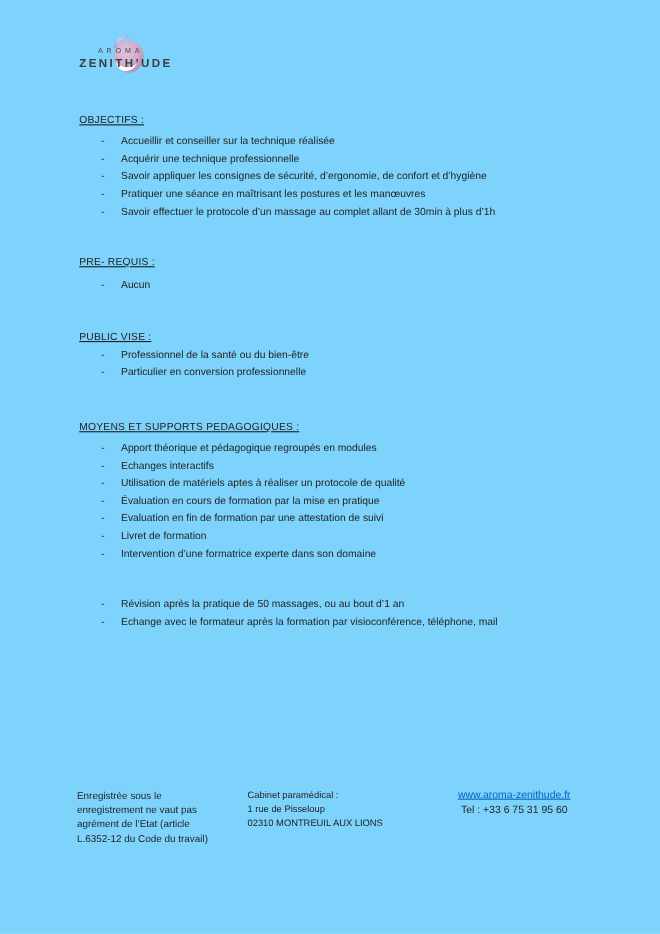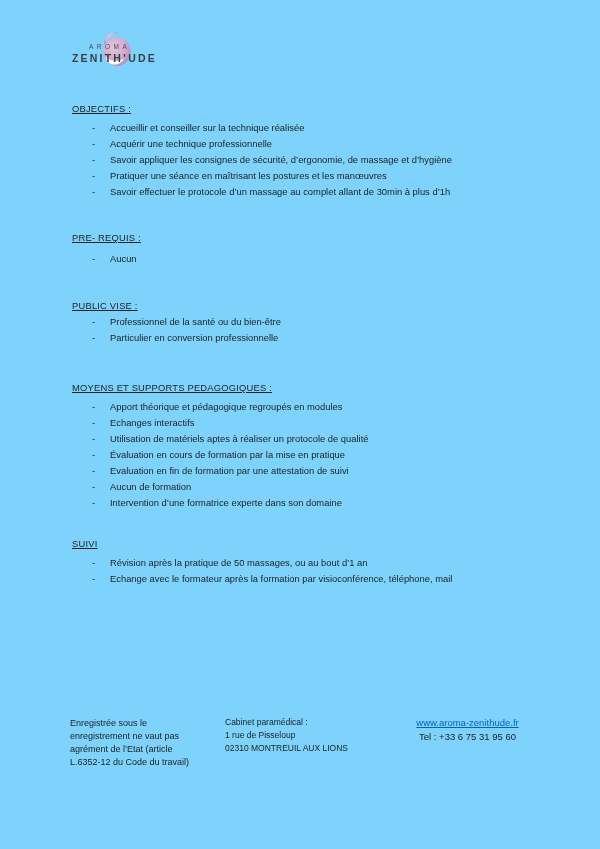--- a/index.html
+++ b/index.html
@@ -90,21 +90,21 @@
       <li>
           <span class="dash">-</span>
           <span>Accueillir et conseiller sur la technique réalisée</span>
         </li>
       <li>
           <span class="dash">-</span>
           <span>Acquérir une technique professionnelle</span>
         </li>
       <li>
           <span class="dash">-</span>
-          <span>Savoir appliquer les consignes de sécurité, d’ergonomie, de massage et d’hygiène</span>
+          <span>Savoir appliquer les consignes de sécurité, d’ergonomie, de confort et d’hygiène</span>
         </li>
       <li>
           <span class="dash">-</span>
           <span>Pratiquer une séance en maîtrisant les postures et les manœuvres</span>
         </li>
       <li>
           <span class="dash">-</span>
           <span>Savoir effectuer le protocole d’un massage au complet allant de 30min à plus d’1h</span>
         </li>
     </ul>
@@ -152,31 +152,30 @@
       <li>
           <span class="dash">-</span>
           <span>Évaluation en cours de formation par la mise en pratique</span>
         </li>
       <li>
           <span class="dash">-</span>
           <span>Evaluation en fin de formation par une attestation de suivi</span>
         </li>
       <li>
           <span class="dash">-</span>
-          <span>Aucun de formation</span>
+          <span>Livret de formation</span>
         </li>
       <li>
           <span class="dash">-</span>
           <span>Intervention d’une formatrice experte dans son domaine</span>
         </li>
     </ul>
   </section>
 
   <section class="sec sec-suivi">
-    <h2>SUIVI</h2>
     <ul class="items">
       <li>
           <span class="dash">-</span>
           <span>Révision après la pratique de 50 massages, ou au bout d’1 an</span>
         </li>
       <li>
           <span class="dash">-</span>
           <span>Echange avec le formateur après la formation par visioconférence, téléphone, mail</span>
         </li>
     </ul>

